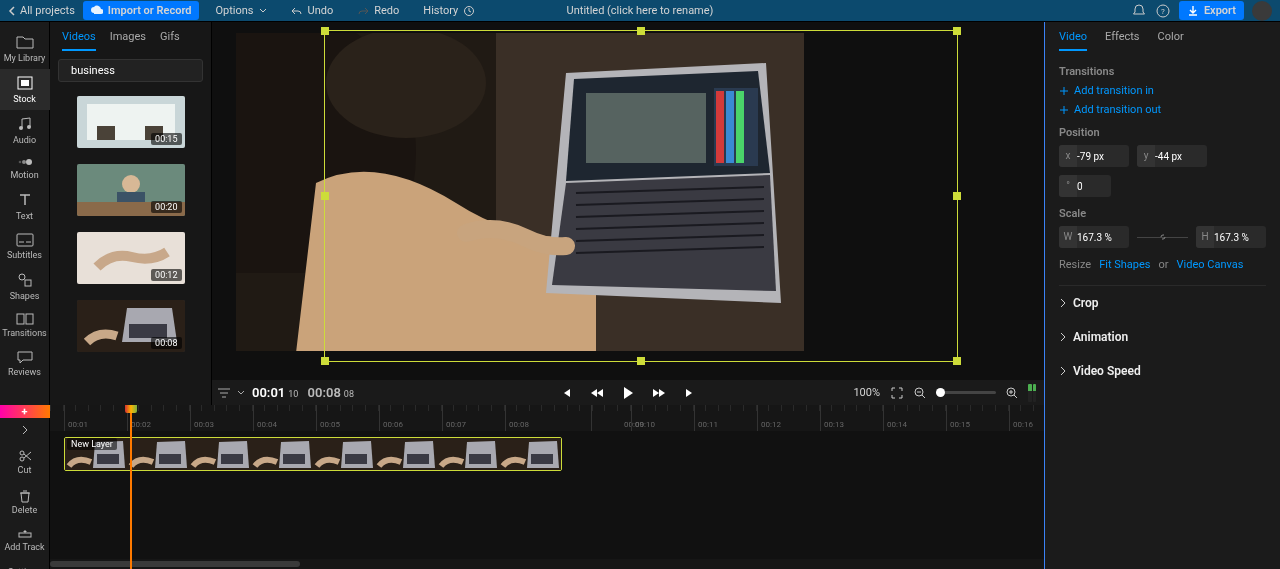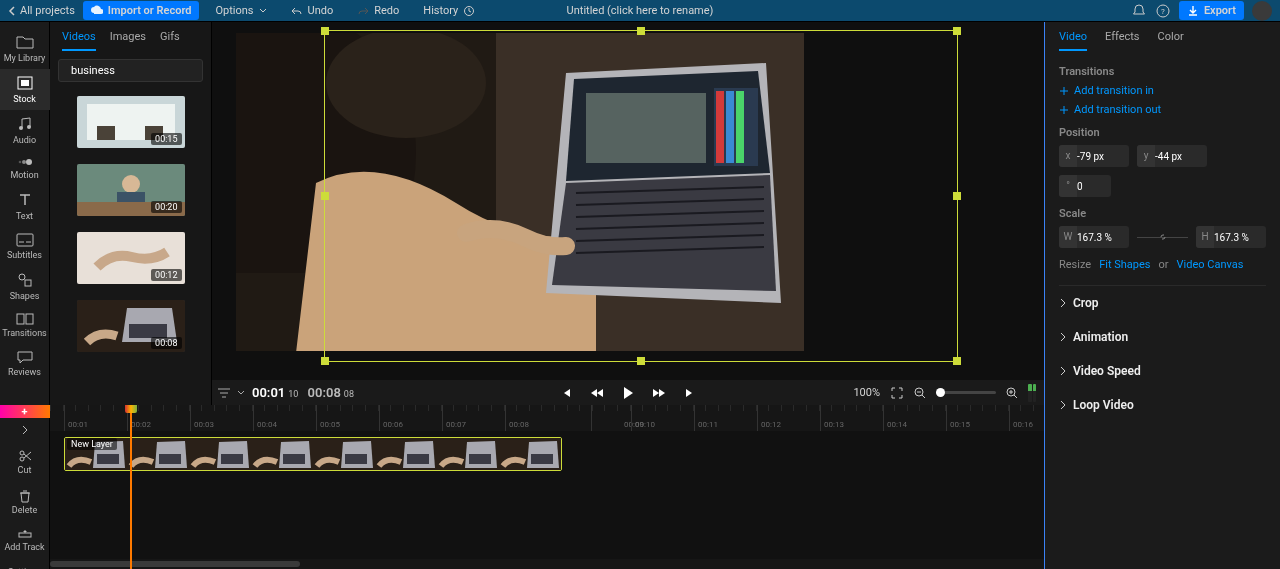--- a/index.html
+++ b/index.html
@@ -488,26 +488,20 @@
       <svg width="8" height="10" viewBox="0 0 8 10">
           <path d="M2 1l4 4-4 4" stroke="#ccc" fill="none"></path>
         </svg>
       <span>Animation</span>
     </div>
     <div class="acc-item">
       <svg width="8" height="10" viewBox="0 0 8 10">
           <path d="M2 1l4 4-4 4" stroke="#ccc" fill="none"></path>
         </svg>
       <span>Video Speed</span>
-    </div>
-    <div class="acc-item">
-      <svg width="8" height="10" viewBox="0 0 8 10">
-          <path d="M2 1l4 4-4 4" stroke="#ccc" fill="none"></path>
-        </svg>
-      <span>Loop Video</span>
     </div>
   </div>
 </div>
 
 <div class="tl-area">
   <div class="tl-rail">
     <div class="tl-add">+</div>
     <div class="tl-btn">
       <svg width="10" height="10" viewBox="0 0 10 10">
           <path d="M3 1l4 4-4 4" stroke="#bbb" fill="none"></path>

